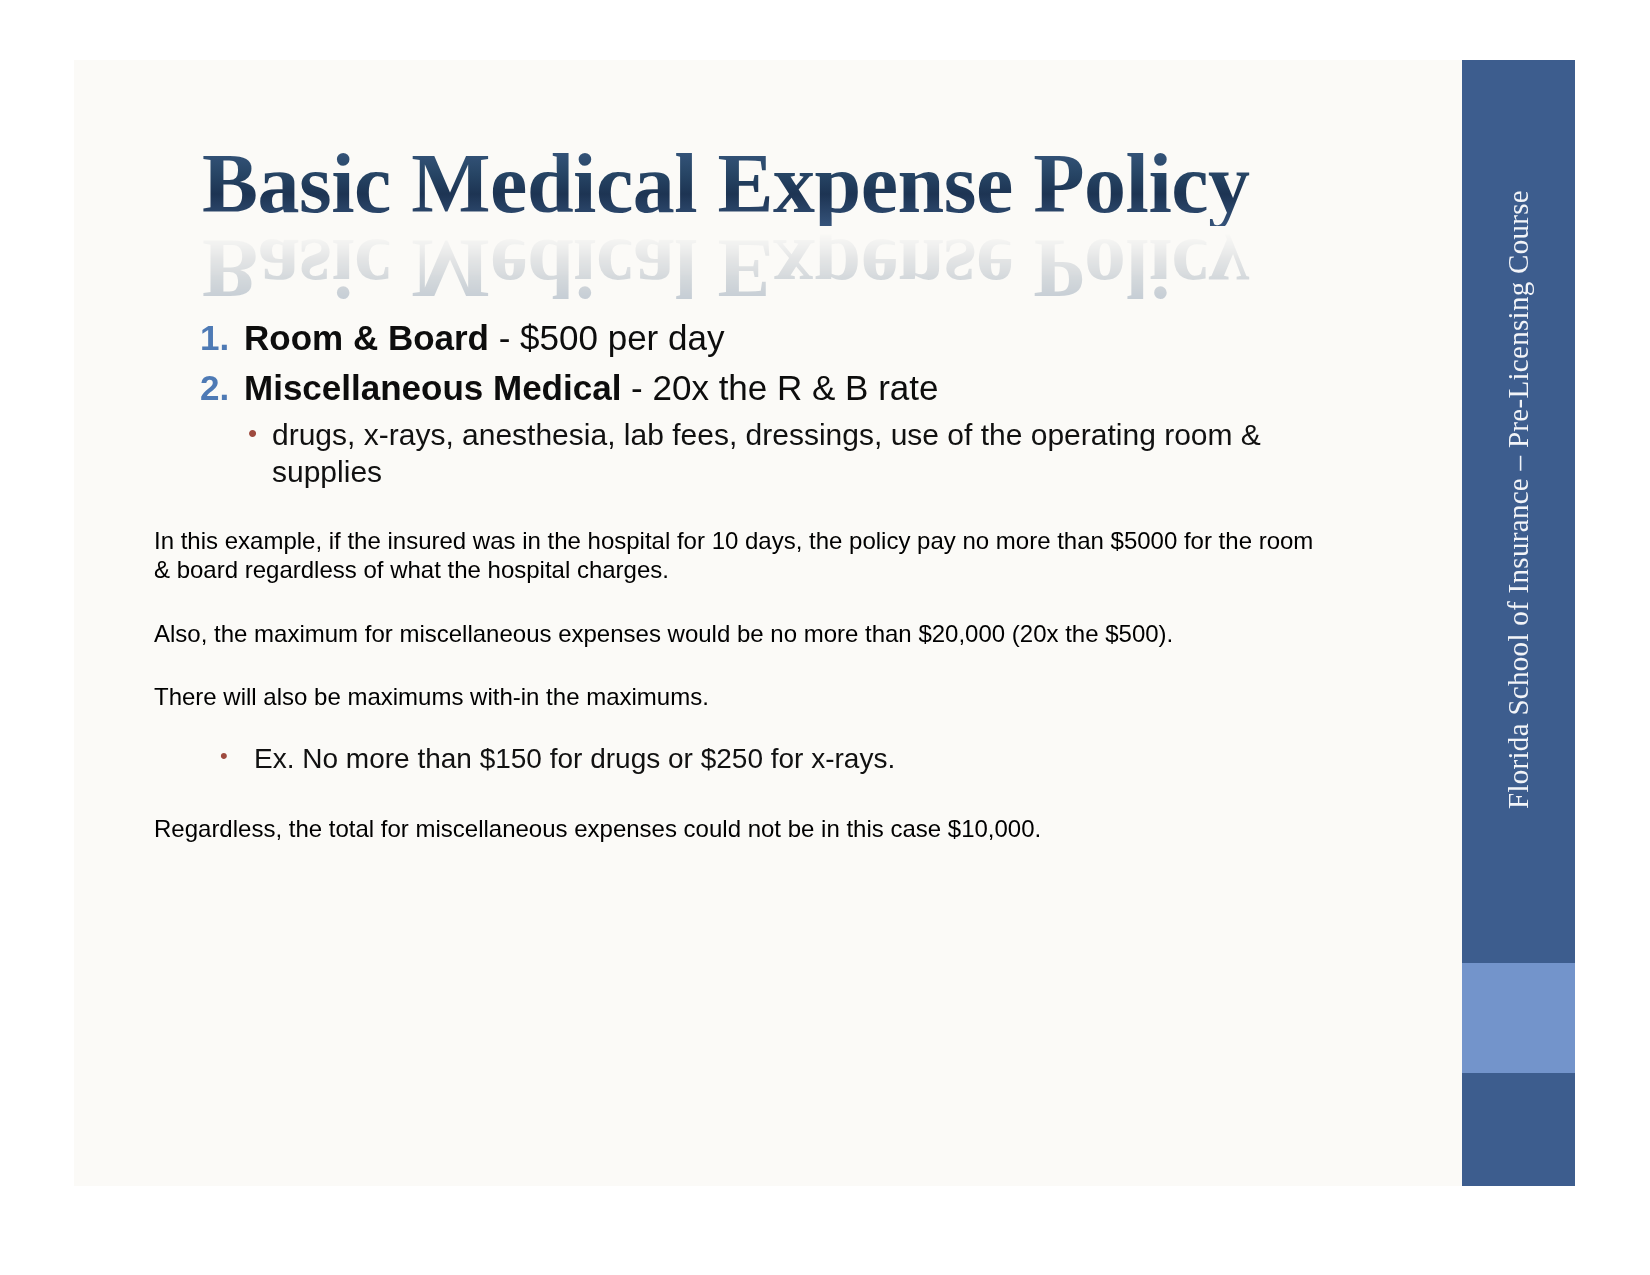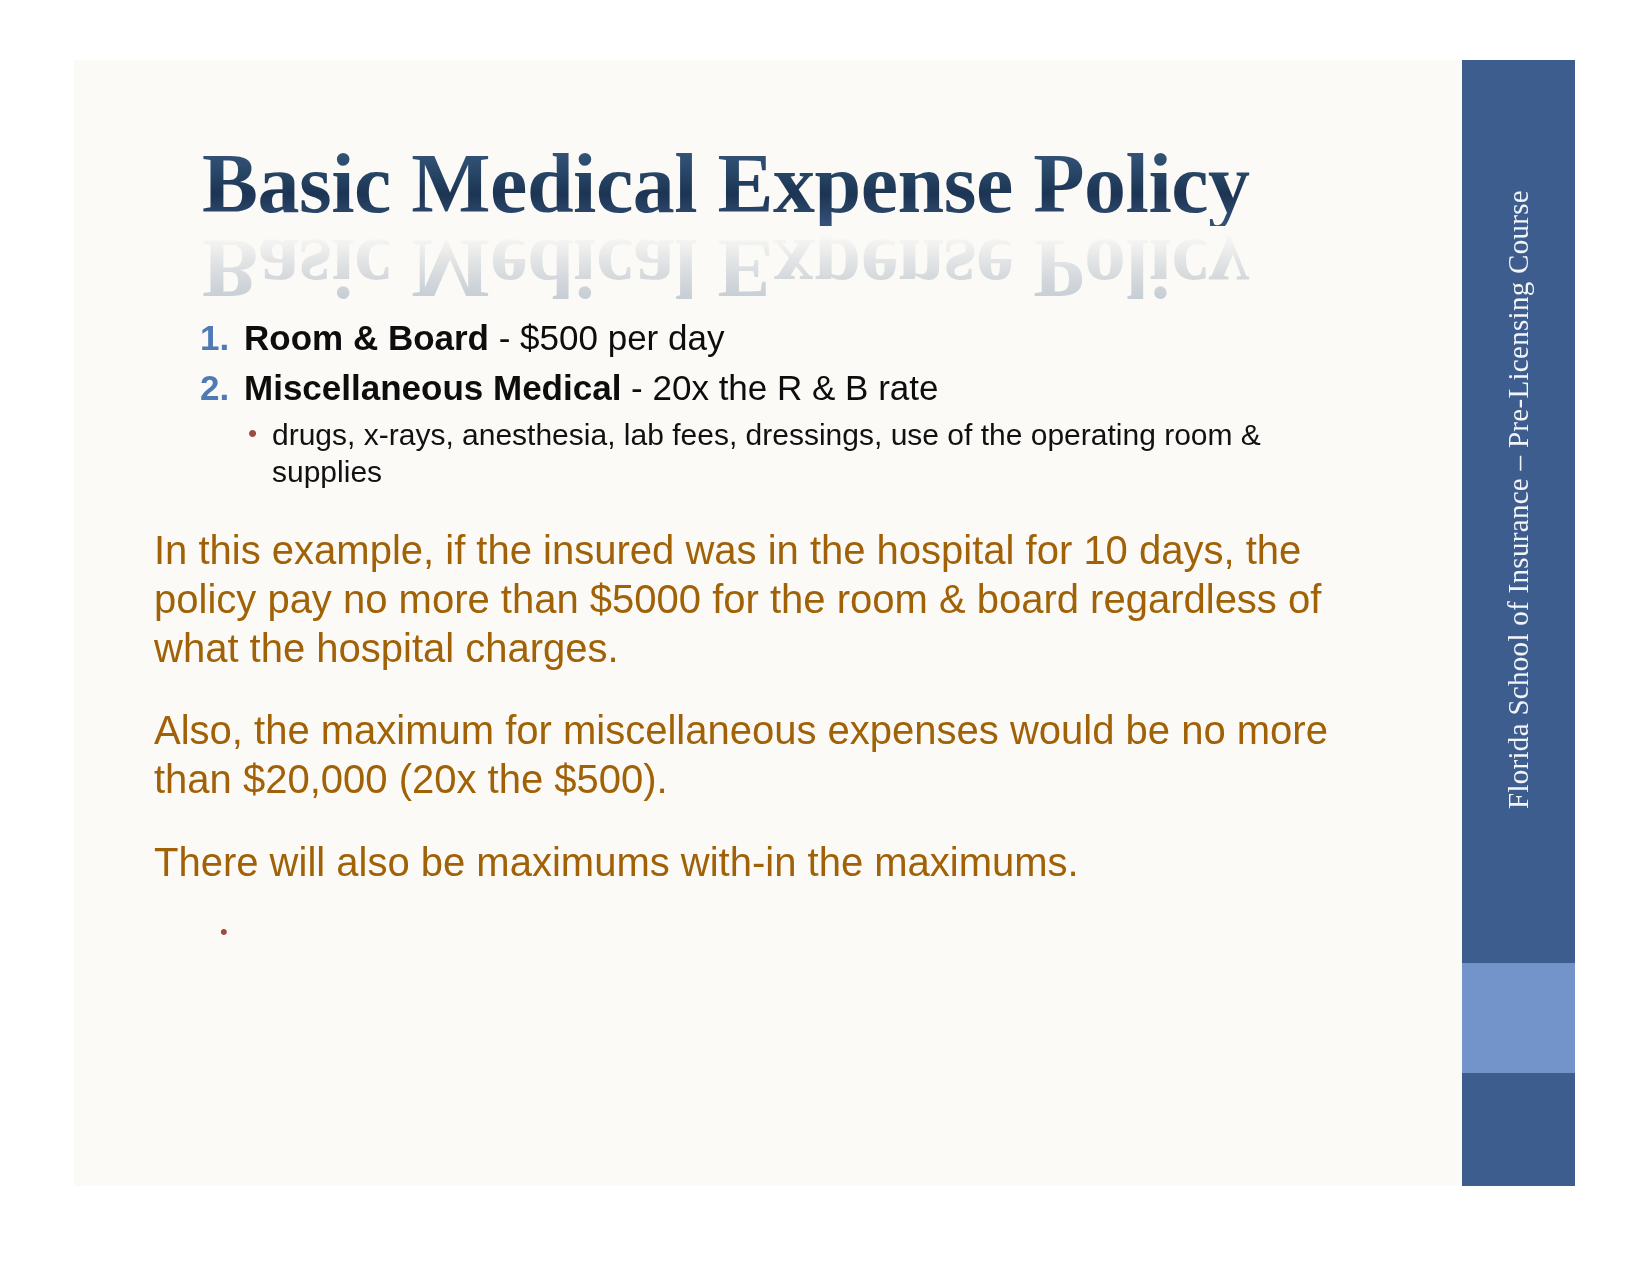--- a/index.html
+++ b/index.html
@@ -111,23 +111,23 @@
   }
 
   
   #body-block {
     position: absolute;
     left: 80px;
     top: 466px;
     width: 1180px;
   }
   .para {
-    font-size: 40px;
+    font-size: 24px;
     line-height: 1.22;
-    color: #a16207;
+    color: #000000;
     margin: 0 0 34px 0;
   }
   .para.tight { margin-bottom: 30px; }
 
   .ex-bullet {
     display: flex;
     align-items: flex-start;
     margin: 0 0 38px 66px;
     font-size: 28px;
     line-height: 1.25;
@@ -210,22 +210,24 @@
   <div id="body-block">
 
     <p class="para">In this example, if the insured was in the hospital for 10 days, the policy pay no more than $5000 for the room &amp; board regardless of what the hospital charges.</p>
 
     <p class="para">Also, the maximum for miscellaneous expenses would be no more than $20,000 (20x the $500).</p>
 
     <p class="para tight">There will also be maximums with-in the maximums.</p>
 
     <div class="ex-bullet">
       <span class="dot">•</span>
-    </div>
-
+      <span>Ex. No more than $150 for drugs or $250 for x-rays.</span>
+    </div>
+
+    <p class="para">Regardless, the total for miscellaneous expenses could not be in this case $10,000.</p>
 
   </div>
 
   <div id="sidebar">
     <div id="sidebar-accent"></div>
     <div id="sidebar-label">
       <span>Florida School of Insurance – Pre-Licensing Course</span>
     </div>
   </div>
 

